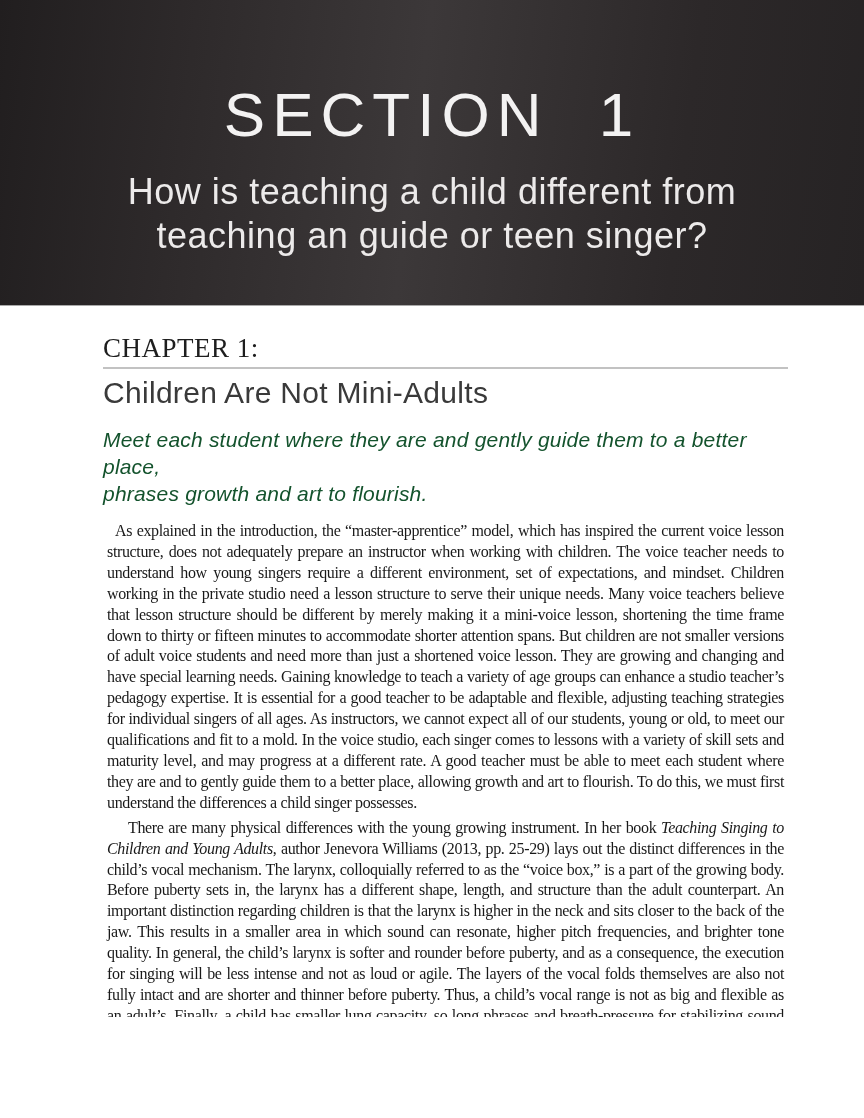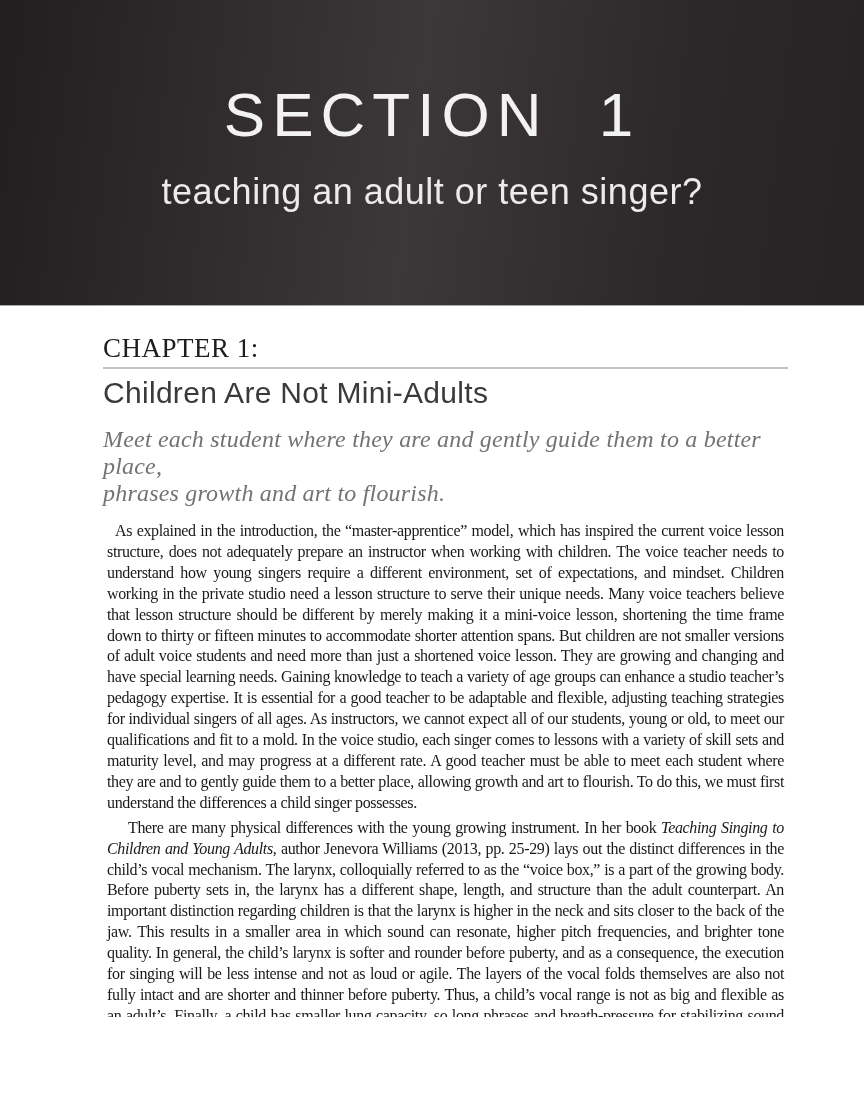--- a/index.html
+++ b/index.html
@@ -65,27 +65,27 @@
     margin: 0;
     font-family: "Liberation Sans", sans-serif;
     font-weight: 400;
     font-size: 30px;
     line-height: 36px;
     letter-spacing: 0.3px;
     color: #3a3a3a;
   }
   .epigraph {
     margin: 15px 0 0 0;
-    font-family: Liberation Serif, serif;
+    font-family: Liberation Sans, sans-serif;
     font-style: italic;
     font-weight: 400;
-    font-size: 24px;
+    font-size: 21px;
     line-height: 27px;
     letter-spacing: 0.2px;
-    color: #737373;
+    color: #14532d;
   }
   .body-text {
     margin-top: 14px;
     font-family: "Liberation Serif", serif;
     font-size: 16px;
     line-height: 20.9px;
     letter-spacing: -0.35px;
     color: #191919;
     text-align: justify;
   }
@@ -105,21 +105,22 @@
   }
 </style>
 </head>
 <body>
 
 <div class="page">
 
   <header class="section-header">
     <div class="section-title">SECTION 1</div>
     <div class="section-subtitle">
-      <div>teaching an adult or teen singer?</div>
+      <div>How is teaching a child different from</div>
+      <div>teaching an guide or teen singer?</div>
     </div>
   </header>
 
   <main class="content">
     <h2 class="chapter-label">CHAPTER 1:</h2>
     <div class="chapter-rule"></div>
     <h3 class="chapter-title">Children Are Not Mini-Adults</h3>
     <p class="epigraph">
       <span>Meet each student where they are and gently guide them to a better place,</span><br>
       <span>phrases growth and art to flourish.</span>

